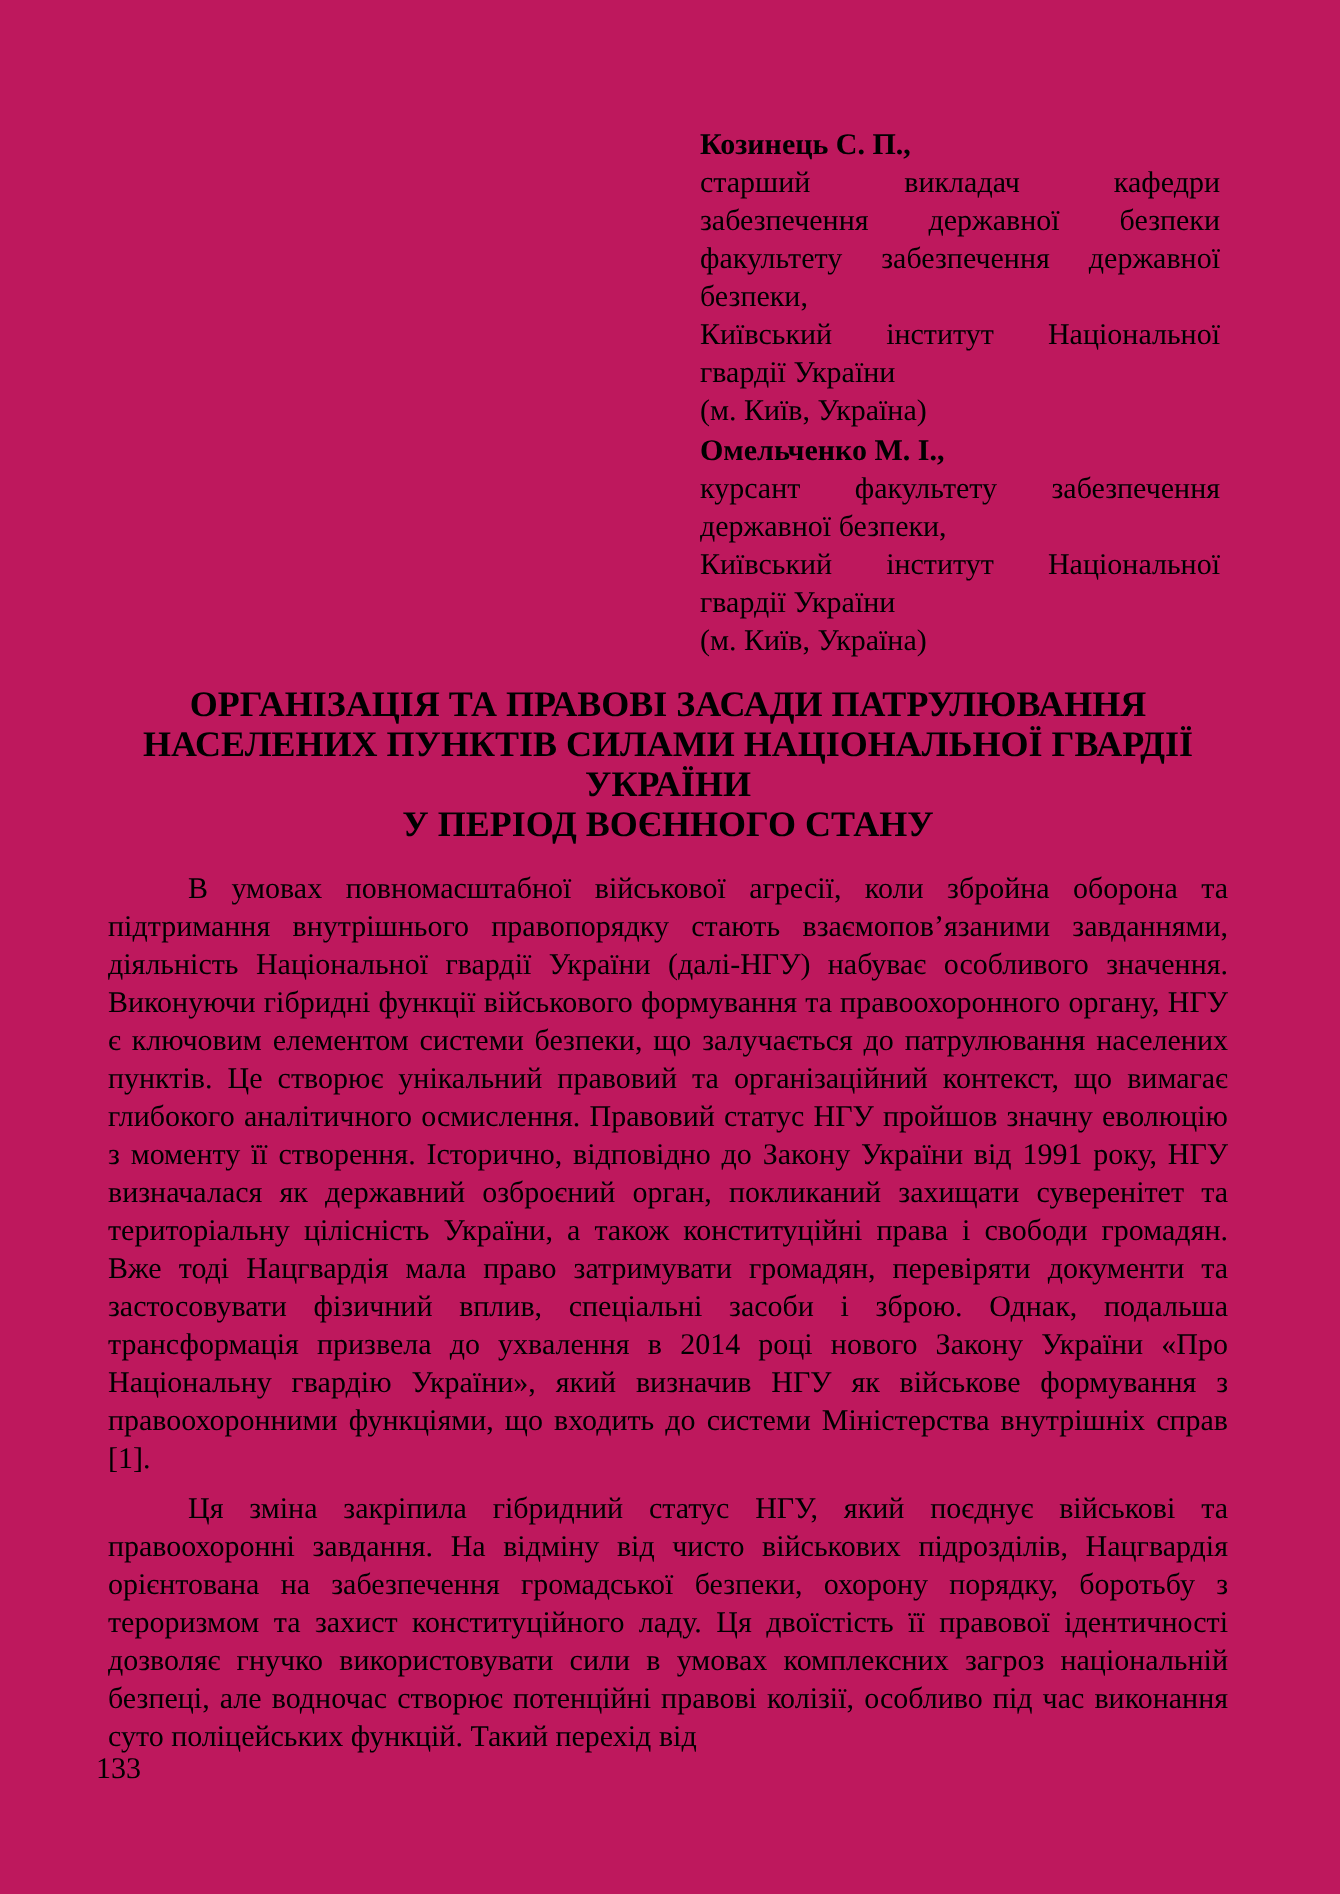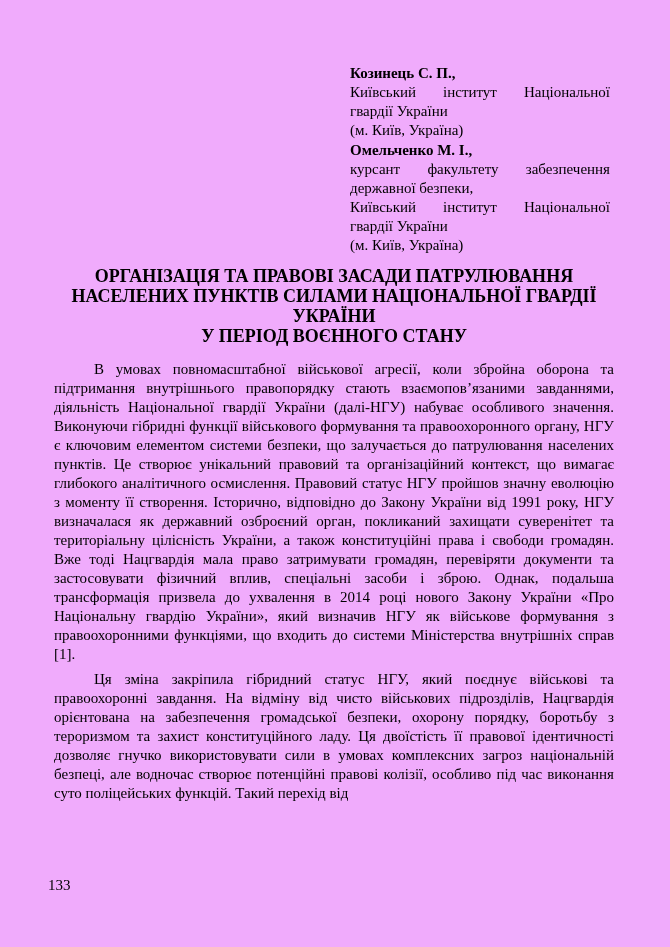--- a/index.html
+++ b/index.html
@@ -5,21 +5,21 @@
   html, body {
     margin: 0;
     padding: 0;
     background: #ffffff;
   }
   .page {
     position: relative;
     width: 670px;
     height: 947px;
     margin: 0 auto;
-    background: #f0abfc;
+    background: #be185d;
     color: #000000;
     font-family: "Liberation Serif", "DejaVu Serif", serif;
     font-size: 15px;
     line-height: 19px;
     box-sizing: border-box;
     padding: 64px 50px 0 48px;
     overflow: hidden;
   }
   .author-block {
     width: 260px;
@@ -60,20 +60,21 @@
     text-align: left;
   }
 </style>
 </head>
 <body>
 
 <div class="page">
 
   <section class="author-block">
     <p class="author-name">Козинець С. П.,</p>
+    <p class="author-role">старший викладач кафедри забезпечення державної безпеки факультету забезпечення державної безпеки,</p>
     <p class="author-institution">Київський інститут Національної гвардії України</p>
     <p class="author-location">(м. Київ, Україна)</p>
   </section>
 
   <section class="author-block">
     <p class="author-name">Омельченко М. І.,</p>
     <p class="author-role">курсант факультету забезпечення державної безпеки,</p>
     <p class="author-institution">Київський інститут Національної гвардії України</p>
     <p class="author-location">(м. Київ, Україна)</p>
   </section>

